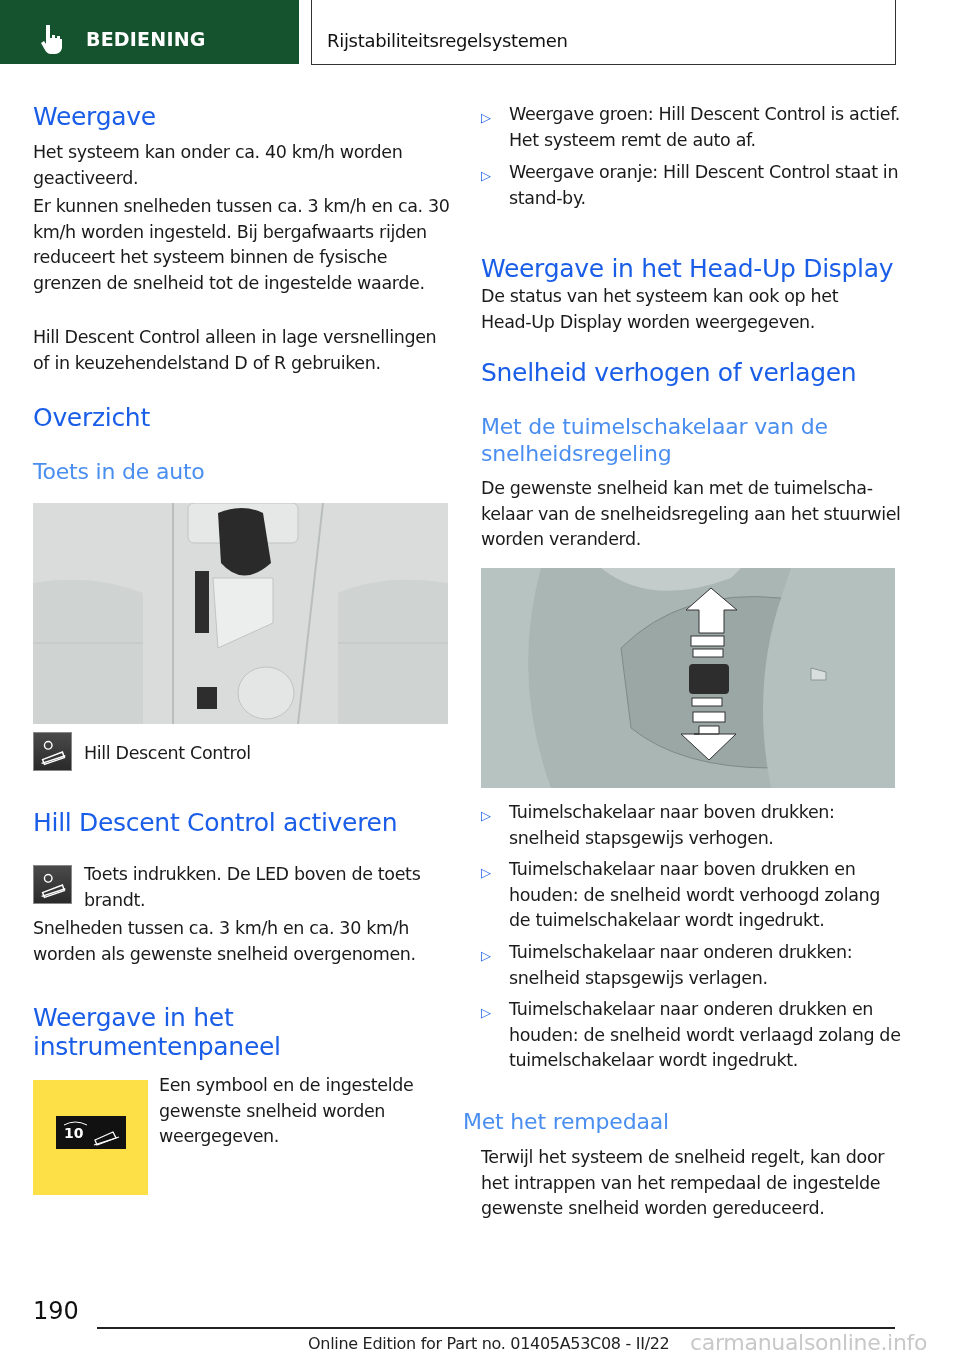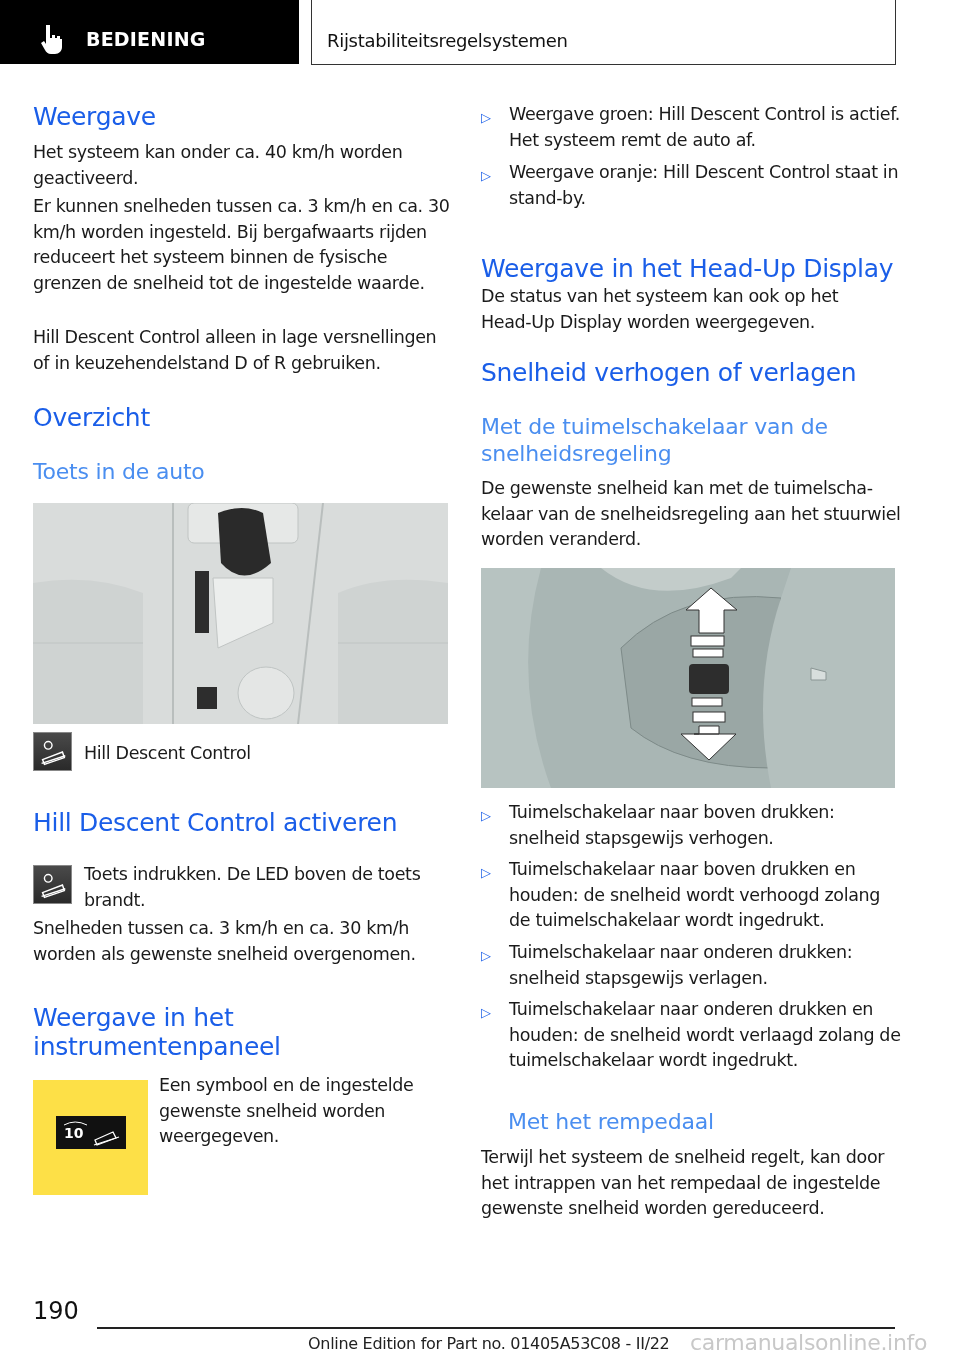--- a/index.html
+++ b/index.html
@@ -1,20 +1,20 @@
 <!DOCTYPE html>
 <html><head>
 <meta charset="utf-8">
 <style>
   * { box-sizing: border-box; margin: 0; padding: 0; }
   html, body { width: 960px; height: 1362px; background: #ffffff; overflow: hidden; }
   body { position: relative; font-family: "DejaVu Sans", sans-serif; color: #1a1a1a; }
 
   
-  .hdr-black { position: absolute; left: 0; top: 0; width: 299px; height: 64px; background: #000000; }
+  .hdr-black { position: absolute; left: 0; top: 0; width: 299px; height: 64px; background: #14532d; }
   .hdr-hand { position: absolute; left: 40px; top: 24px; width: 24px; height: 30px; }
   .hdr-section { position: absolute; left: 86px; top: 28px; color: #ffffff; font-family: "DejaVu Sans", sans-serif; font-weight: bold; font-size: 19px; letter-spacing: 0.2px; }
   .hdr-box { position: absolute; left: 311px; top: -2px; width: 585px; height: 67px; border: 1.5px solid #333; border-top: none; }
   .hdr-title { position: absolute; left: 327px; top: 30px; font-size: 18px; color: #111; letter-spacing: -0.3px; }
 
   .h2 { color: #1a5ee8; font-size: 25px; font-weight: normal; line-height: 30px; letter-spacing: -0.3px; }
   .h3 { color: #4a8ef0; font-size: 22px; font-weight: normal; line-height: 28px; letter-spacing: -0.2px; }
   .p { font-size: 17.5px; line-height: 25.5px; color: #1a1a1a; letter-spacing: -0.35px; }
 
   .abs { position: absolute; }
@@ -154,19 +154,19 @@
 </div>
 <div class="bullet p abs" style="left:481px;top:940px;width:420px;">
   <span class="tri">▷</span>
   <span class="txt">Tuimelschakelaar naar onderen drukken: snelheid stapsgewijs verlagen.</span>
 </div>
 <div class="bullet p abs" style="left:481px;top:997px;width:420px;">
   <span class="tri">▷</span>
   <span class="txt">Tuimelschakelaar naar onderen drukken en houden: de snelheid wordt verlaagd zolang de tuimelschakelaar wordt ingedrukt.</span>
 </div>
 
-<div class="h3 abs" style="left:508px;top:1108px;text-align:center;">Met het rempedaal</div>
+<div class="h3 abs" style="left:463px;top:1108px;text-align:center;">Met het rempedaal</div>
 <div class="p abs" style="left:481px;top:1145px;width:420px;">Terwijl het systeem de snelheid regelt, kan door het intrappen van het rempedaal de inge­stelde gewenste snelheid worden geredu­ceerd.</div>
 
 <div class="page-num">190</div>
 <div class="footer-line"></div>
 <div class="footer-text">Online Edition for Part no. 01405A53C08 - II/22</div>
 <div class="watermark">carmanualsonline.info</div>
 
 </body></html>

